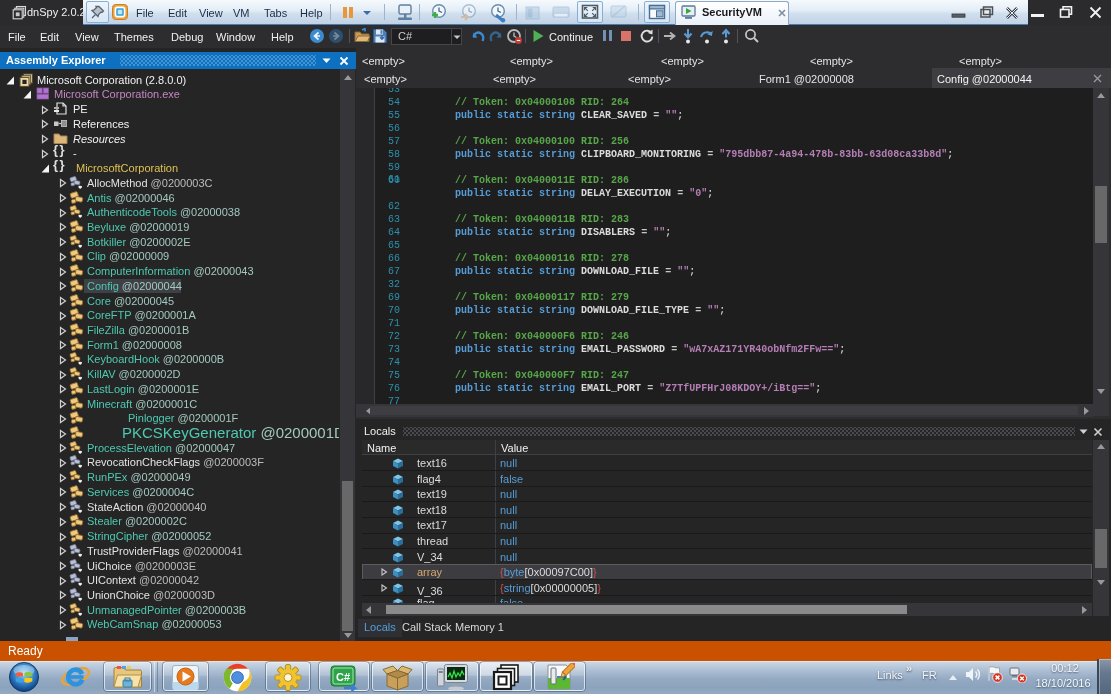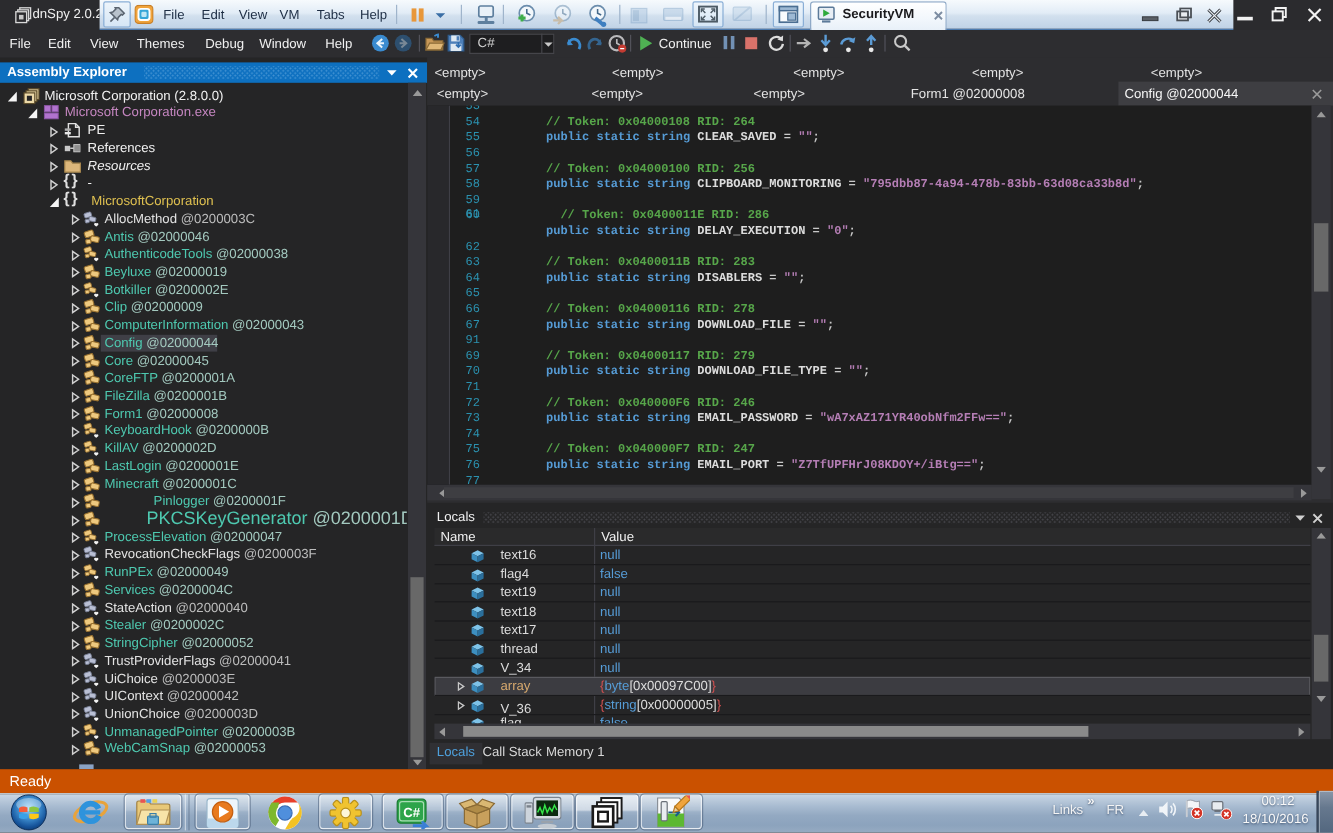--- a/index.html
+++ b/index.html
@@ -669,34 +669,34 @@
 <div class="abs mono tl code" style="left:99px;top:8.3px;font-size:10px;line-height:13px;"><span style="color:#57A64A">// Token: 0x04000108 RID: 264</span></div>
 <div class="abs mono tl" style="left:0;top:21.3px;width:44px;text-align:right;color:#2B91AF;font-size:10px;line-height:13px;">55</div>
 <div class="abs mono tl code" style="left:99px;top:21.3px;font-size:10px;line-height:13px;"><span style="color:#569CD6">public</span><span style="color:#c8c8c8"> </span><span style="color:#569CD6">static</span><span style="color:#c8c8c8"> </span><span style="color:#569CD6">string</span><span style="color:#c8c8c8"> </span><span style="color:#dcdcdc">CLEAR_SAVED</span><span style="color:#c8c8c8"> </span><span style="color:#c8c8c8">=</span><span style="color:#c8c8c8"> </span><span style="color:#b57eb5">""</span><span style="color:#c8c8c8">;</span></div>
 <div class="abs mono tl" style="left:0;top:34.3px;width:44px;text-align:right;color:#2B91AF;font-size:10px;line-height:13px;">56</div>
 <div class="abs mono tl" style="left:0;top:47.3px;width:44px;text-align:right;color:#2B91AF;font-size:10px;line-height:13px;">57</div>
 <div class="abs mono tl code" style="left:99px;top:47.3px;font-size:10px;line-height:13px;"><span style="color:#57A64A">// Token: 0x04000100 RID: 256</span></div>
 <div class="abs mono tl" style="left:0;top:60.3px;width:44px;text-align:right;color:#2B91AF;font-size:10px;line-height:13px;">58</div>
 <div class="abs mono tl code" style="left:99px;top:60.3px;font-size:10px;line-height:13px;"><span style="color:#569CD6">public</span><span style="color:#c8c8c8"> </span><span style="color:#569CD6">static</span><span style="color:#c8c8c8"> </span><span style="color:#569CD6">string</span><span style="color:#c8c8c8"> </span><span style="color:#dcdcdc">CLIPBOARD_MONITORING</span><span style="color:#c8c8c8"> </span><span style="color:#c8c8c8">=</span><span style="color:#c8c8c8"> </span><span style="color:#b57eb5">"795dbb87-4a94-478b-83bb-63d08ca33b8d"</span><span style="color:#c8c8c8">;</span></div>
 <div class="abs mono tl" style="left:0;top:73.3px;width:44px;text-align:right;color:#2B91AF;font-size:10px;line-height:13px;">59</div>
 <div class="abs mono tl" style="left:0;top:86.3px;width:44px;text-align:right;color:#2B91AF;font-size:10px;line-height:13px;">60</div>
-<div class="abs mono tl code" style="left:99px;top:86.3px;font-size:10px;line-height:13px;margin-left:12px;"><span style="color:#57A64A">// Token: 0x0400011E RID: 286</span></div>
+<div class="abs mono tl code" style="left:99px;top:86.3px;font-size:10px;line-height:13px;"><span style="color:#57A64A">// Token: 0x0400011E RID: 286</span></div>
 <div class="abs mono tl" style="left:0;top:85px;width:44px;text-align:right;color:#2B91AF;font-size:10px;line-height:13px;">61</div>
 <div class="abs mono tl code" style="left:99px;top:99.3px;font-size:10px;line-height:13px;"><span style="color:#569CD6">public</span><span style="color:#c8c8c8"> </span><span style="color:#569CD6">static</span><span style="color:#c8c8c8"> </span><span style="color:#569CD6">string</span><span style="color:#c8c8c8"> </span><span style="color:#dcdcdc">DELAY_EXECUTION</span><span style="color:#c8c8c8"> </span><span style="color:#c8c8c8">=</span><span style="color:#c8c8c8"> </span><span style="color:#b57eb5">"0"</span><span style="color:#c8c8c8">;</span></div>
 <div class="abs mono tl" style="left:0;top:112.3px;width:44px;text-align:right;color:#2B91AF;font-size:10px;line-height:13px;">62</div>
 <div class="abs mono tl" style="left:0;top:125.3px;width:44px;text-align:right;color:#2B91AF;font-size:10px;line-height:13px;">63</div>
 <div class="abs mono tl code" style="left:99px;top:125.3px;font-size:10px;line-height:13px;"><span style="color:#57A64A">// Token: 0x0400011B RID: 283</span></div>
 <div class="abs mono tl" style="left:0;top:138.3px;width:44px;text-align:right;color:#2B91AF;font-size:10px;line-height:13px;">64</div>
 <div class="abs mono tl code" style="left:99px;top:138.3px;font-size:10px;line-height:13px;"><span style="color:#569CD6">public</span><span style="color:#c8c8c8"> </span><span style="color:#569CD6">static</span><span style="color:#c8c8c8"> </span><span style="color:#569CD6">string</span><span style="color:#c8c8c8"> </span><span style="color:#dcdcdc">DISABLERS</span><span style="color:#c8c8c8"> </span><span style="color:#c8c8c8">=</span><span style="color:#c8c8c8"> </span><span style="color:#b57eb5">""</span><span style="color:#c8c8c8">;</span></div>
 <div class="abs mono tl" style="left:0;top:151.3px;width:44px;text-align:right;color:#2B91AF;font-size:10px;line-height:13px;">65</div>
 <div class="abs mono tl" style="left:0;top:164.3px;width:44px;text-align:right;color:#2B91AF;font-size:10px;line-height:13px;">66</div>
 <div class="abs mono tl code" style="left:99px;top:164.3px;font-size:10px;line-height:13px;"><span style="color:#57A64A">// Token: 0x04000116 RID: 278</span></div>
 <div class="abs mono tl" style="left:0;top:177.3px;width:44px;text-align:right;color:#2B91AF;font-size:10px;line-height:13px;">67</div>
 <div class="abs mono tl code" style="left:99px;top:177.3px;font-size:10px;line-height:13px;"><span style="color:#569CD6">public</span><span style="color:#c8c8c8"> </span><span style="color:#569CD6">static</span><span style="color:#c8c8c8"> </span><span style="color:#569CD6">string</span><span style="color:#c8c8c8"> </span><span style="color:#dcdcdc">DOWNLOAD_FILE</span><span style="color:#c8c8c8"> </span><span style="color:#c8c8c8">=</span><span style="color:#c8c8c8"> </span><span style="color:#b57eb5">""</span><span style="color:#c8c8c8">;</span></div>
-<div class="abs mono tl" style="left:0;top:190.3px;width:44px;text-align:right;color:#2B91AF;font-size:10px;line-height:13px;">91</div>
+<div class="abs mono tl" style="left:0;top:190.3px;width:44px;text-align:right;color:#2B91AF;font-size:10px;line-height:13px;">32</div>
 <div class="abs mono tl" style="left:0;top:203.3px;width:44px;text-align:right;color:#2B91AF;font-size:10px;line-height:13px;">69</div>
 <div class="abs mono tl code" style="left:99px;top:203.3px;font-size:10px;line-height:13px;"><span style="color:#57A64A">// Token: 0x04000117 RID: 279</span></div>
 <div class="abs mono tl" style="left:0;top:216.3px;width:44px;text-align:right;color:#2B91AF;font-size:10px;line-height:13px;">70</div>
 <div class="abs mono tl code" style="left:99px;top:216.3px;font-size:10px;line-height:13px;"><span style="color:#569CD6">public</span><span style="color:#c8c8c8"> </span><span style="color:#569CD6">static</span><span style="color:#c8c8c8"> </span><span style="color:#569CD6">string</span><span style="color:#c8c8c8"> </span><span style="color:#dcdcdc">DOWNLOAD_FILE_TYPE</span><span style="color:#c8c8c8"> </span><span style="color:#c8c8c8">=</span><span style="color:#c8c8c8"> </span><span style="color:#b57eb5">""</span><span style="color:#c8c8c8">;</span></div>
 <div class="abs mono tl" style="left:0;top:229.3px;width:44px;text-align:right;color:#2B91AF;font-size:10px;line-height:13px;">71</div>
 <div class="abs mono tl" style="left:0;top:242.3px;width:44px;text-align:right;color:#2B91AF;font-size:10px;line-height:13px;">72</div>
 <div class="abs mono tl code" style="left:99px;top:242.3px;font-size:10px;line-height:13px;"><span style="color:#57A64A">// Token: 0x040000F6 RID: 246</span></div>
 <div class="abs mono tl" style="left:0;top:255.3px;width:44px;text-align:right;color:#2B91AF;font-size:10px;line-height:13px;">73</div>
 <div class="abs mono tl code" style="left:99px;top:255.3px;font-size:10px;line-height:13px;"><span style="color:#569CD6">public</span><span style="color:#c8c8c8"> </span><span style="color:#569CD6">static</span><span style="color:#c8c8c8"> </span><span style="color:#569CD6">string</span><span style="color:#c8c8c8"> </span><span style="color:#dcdcdc">EMAIL_PASSWORD</span><span style="color:#c8c8c8"> </span><span style="color:#c8c8c8">=</span><span style="color:#c8c8c8"> </span><span style="color:#b57eb5">"wA7xAZ171YR40obNfm2FFw=="</span><span style="color:#c8c8c8">;</span></div>
 <div class="abs mono tl" style="left:0;top:268.3px;width:44px;text-align:right;color:#2B91AF;font-size:10px;line-height:13px;">74</div>

